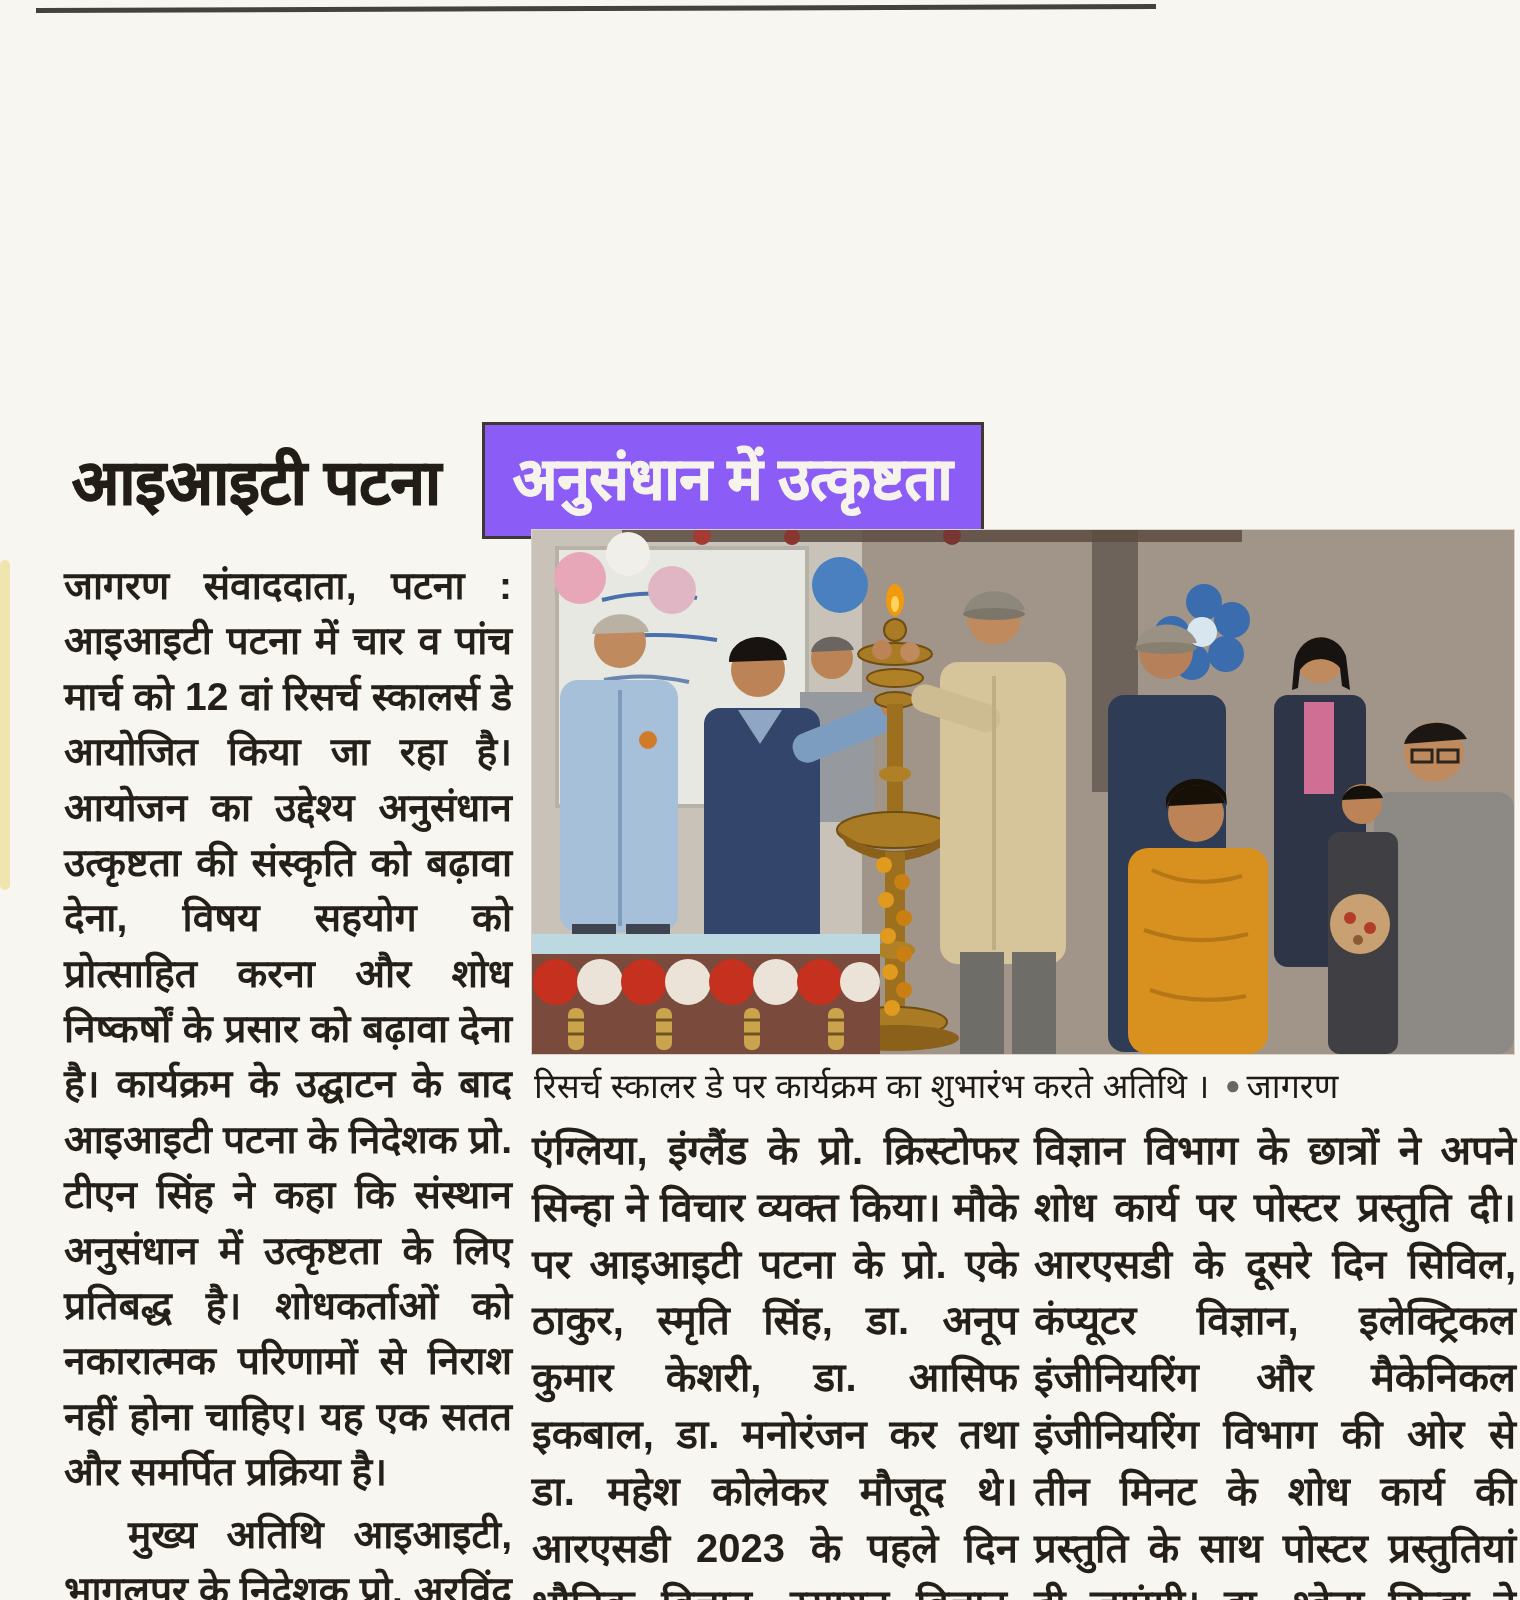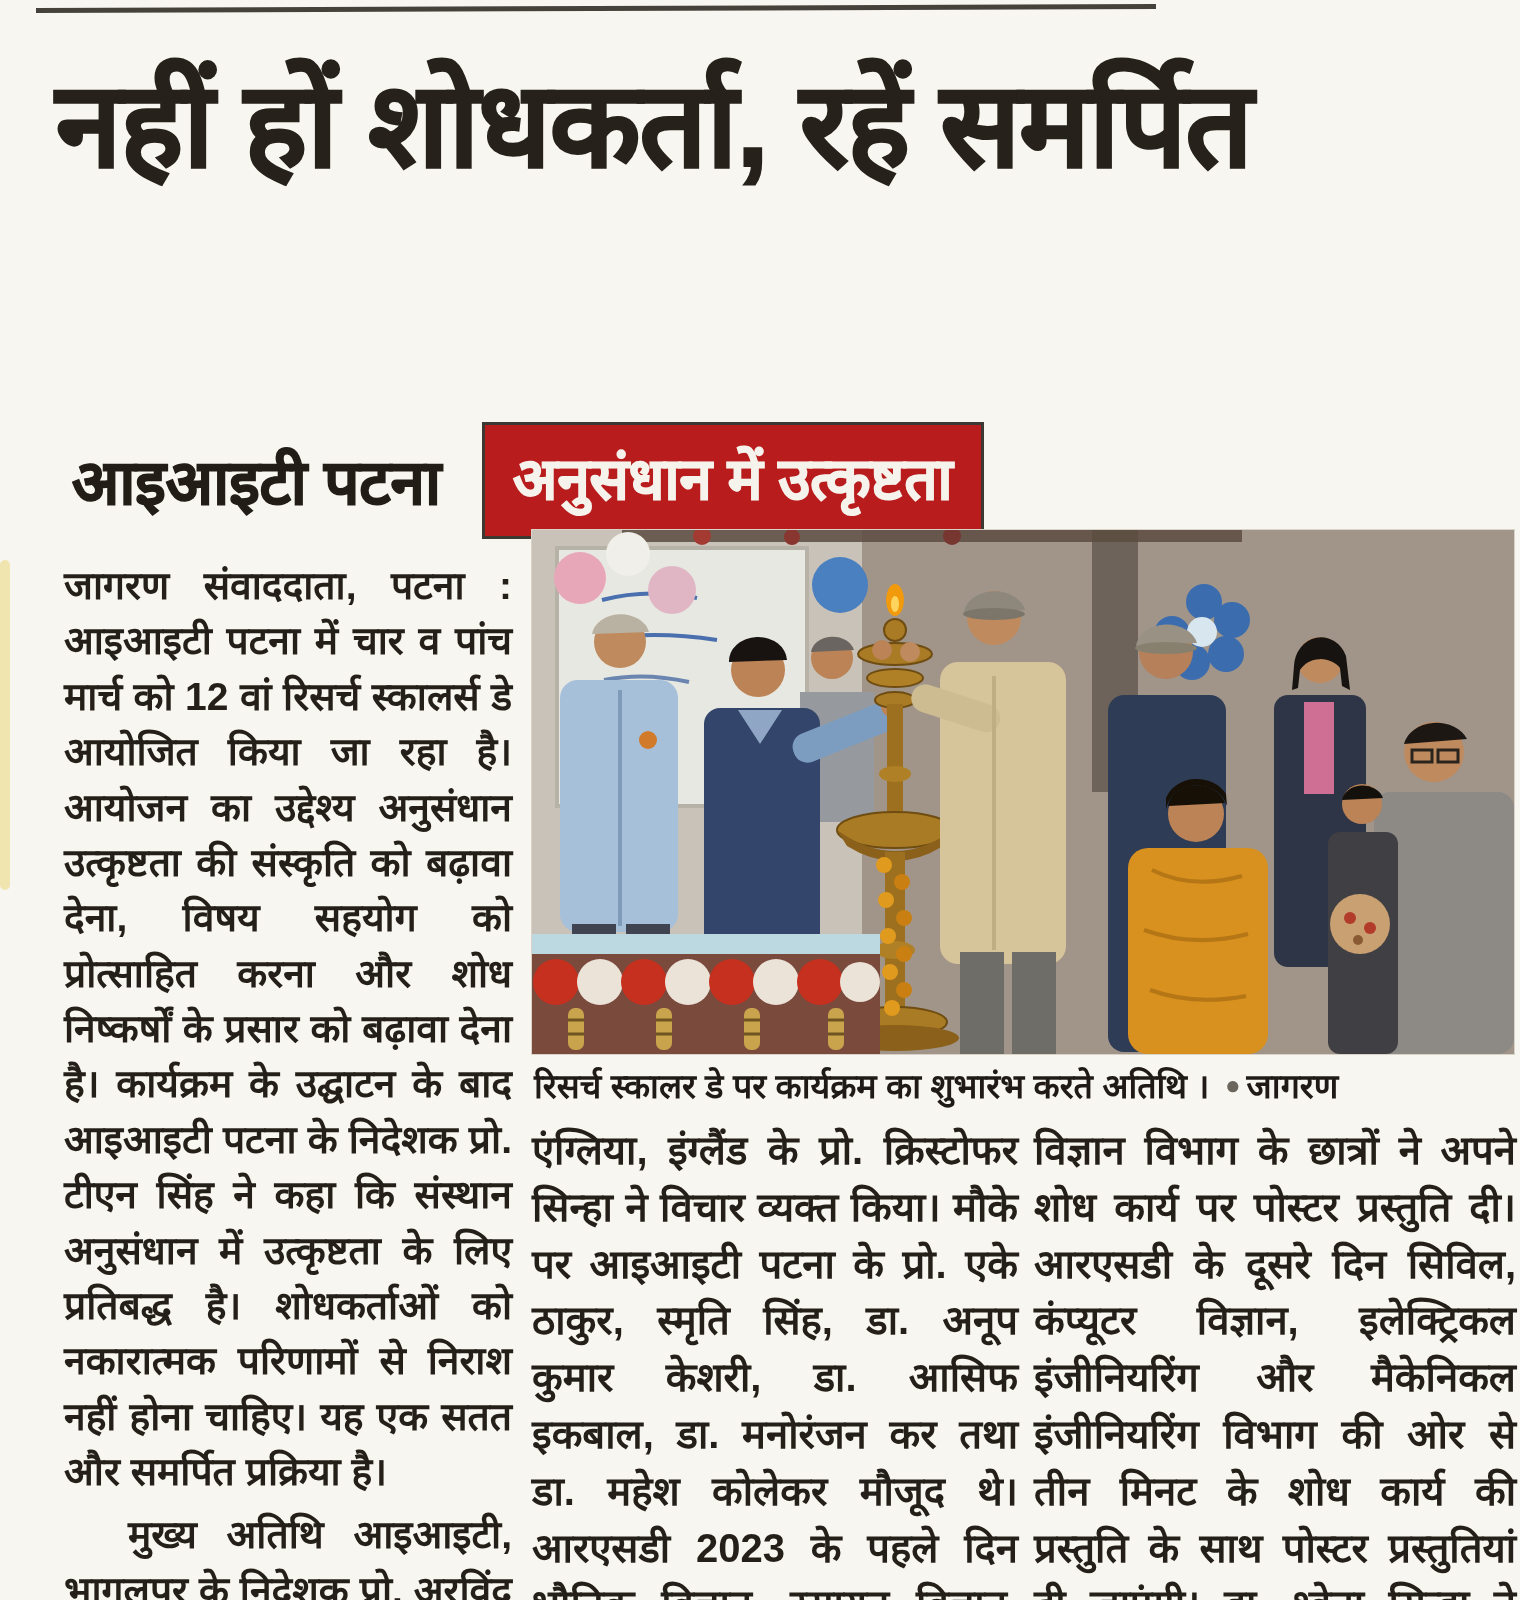--- a/index.html
+++ b/index.html
@@ -26,51 +26,50 @@
   }
   .headline .hl-line{display:block;white-space:nowrap;}
   .subhead{
     left:72px;top:422px;height:116px;width:1440px;
     display:flex;align-items:center;gap:41px;white-space:nowrap;
   }
   .subhead-text{
     font-size:62px;font-weight:700;color:#221d17;-webkit-text-stroke:1.2px #221d17;
   }
   .subhead-highlight{
-    background:#b91c1c;color:#f6f3ec;
+    background:#8b5cf6;color:#f6f3ec;
     font-size:58px;font-weight:700;-webkit-text-stroke:1.2px #f6f3ec;
     padding:12px 28px 20px 28px;border:3px solid #3e3832;
   }
   .bodycol{
     text-align:justify;font-weight:700;color:#241f19;
   }
   .col-left{left:56px;top:550px;width:464px;font-size:39px;line-height:1.42;}
   .col-left p{margin:8px;}
   .col-left p + p{text-indent:64px;}
   .col-mid{left:532px;top:1122px;width:486px;font-size:40px;line-height:1.42;}
   .col-right{left:1034px;top:1122px;width:482px;font-size:40px;line-height:1.42;}
   .photo{
     left:532px;top:530px;width:982px;height:524px;background:#b0a498;
     outline:1px solid #d8d2c8;
   }
   .photo svg{display:block;width:100%;height:100%;}
   .caption{
     left:534px;top:1062px;width:980px;
-    font-size:34px;font-weight:700;color:#1f1a15;white-space:nowrap;
+    font-size:34px;font-weight:400;color:#1f1a15;white-space:nowrap;
   }
   .caption .bullet{color:#6b675f;font-size:26px;vertical-align:4px;padding:0 6px;}
 </style>
 </head>
 <body>
 
 <div class="abs top-rule"></div>
 <div class="abs scan-smudge"></div>
 
 <h1 class="abs headline" style="margin:0;">
-  <span class="hl-line">नहीं हों शोधकर्ता, रहें समर्पित</span>
 </h1>
 
 <div class="abs subhead">
   <span class="subhead-text">आइआइटी पटना</span>
   <span class="subhead-highlight">अनुसंधान में उत्कृष्टता</span>
 </div>
 
 <div class="abs bodycol col-left">
   <p>जागरण संवाददाता, पटना : आइआइटी पटना में  चार व पांच  मार्च को 12 वां रिसर्च स्कालर्स डे आयोजित किया जा रहा है। आयोजन का उद्देश्य अनुसंधान उत्कृष्टता की संस्कृति को बढ़ावा देना, विषय सहयोग को प्रोत्साहित करना और शोध निष्कर्षों के प्रसार को बढ़ावा देना है। कार्यक्रम के उद्घाटन के बाद आइआइटी पटना के निदेशक प्रो. टीएन सिंह ने कहा कि संस्थान अनुसंधान में उत्कृष्टता के लिए प्रतिबद्ध है। शोधकर्ताओं को नकारात्मक परिणामों से निराश नहीं होना चाहिए। यह एक सतत और समर्पित प्रक्रिया है।</p>
   <p>मुख्य अतिथि आइआइटी, भागलपुर के निदेशक प्रो. अरविंद चौबे ने कीनोट भाषण दिया। इसमें उन्होंने शोध के सार पर प्रकाश डाला। इसके बाद आइआइटी, मुंबई प्रो. विक्रम गद्रे, यूनिवर्सिटी आफ ईस्ट</p>

